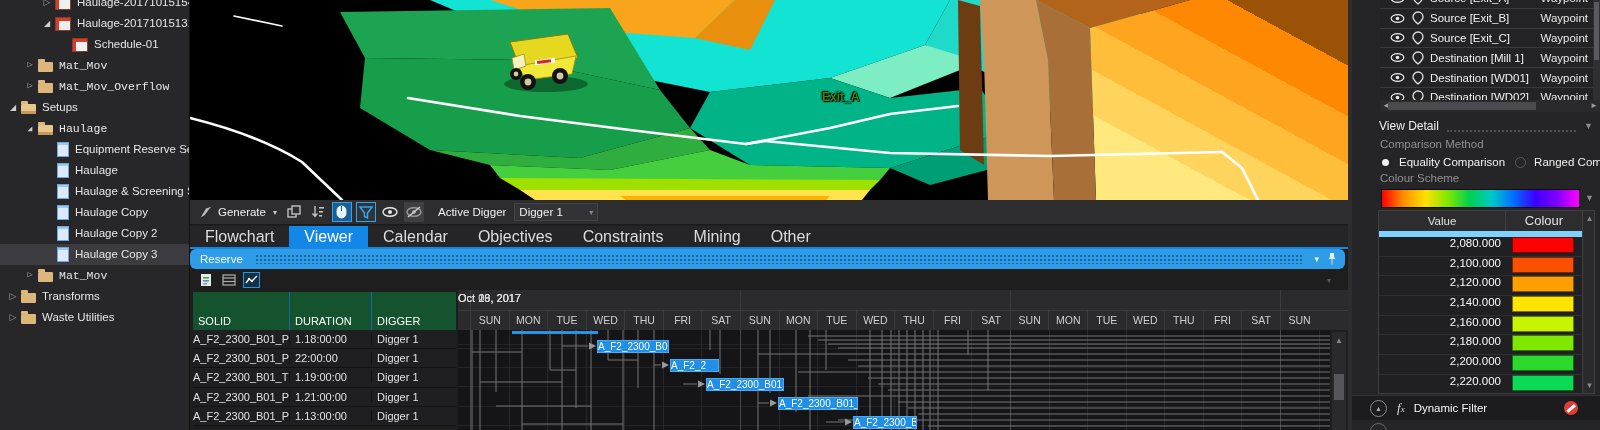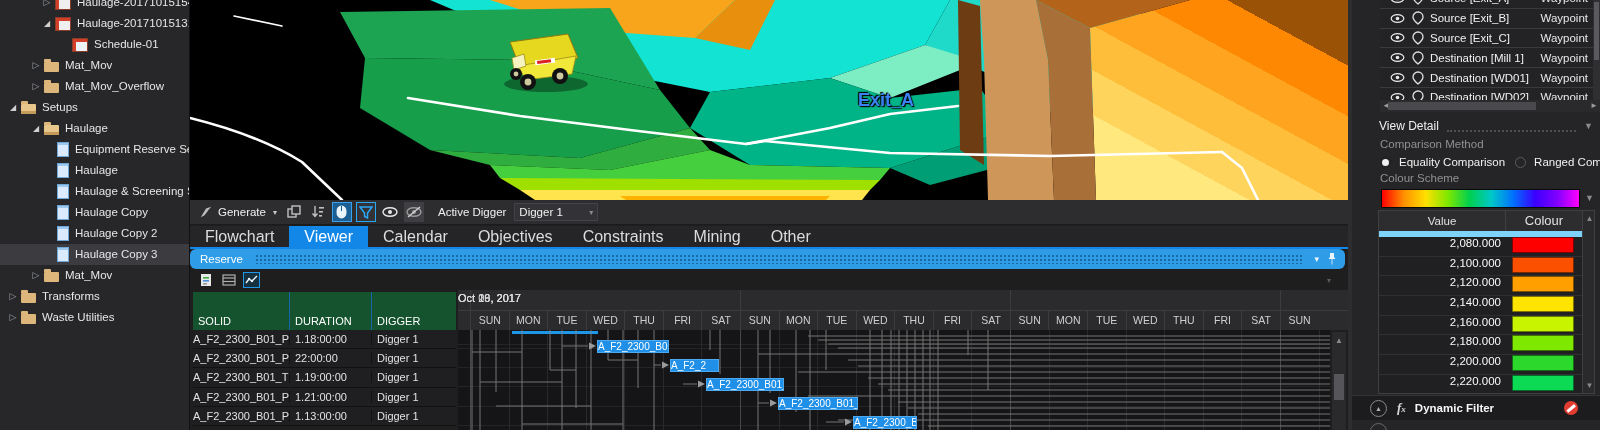--- a/index.html
+++ b/index.html
@@ -9,33 +9,33 @@
   
   .sidebar{position:absolute;left:0;top:0;width:189px;height:430px;background:#27272a;border-right:1px solid #111;overflow:hidden;}
   .tree{position:absolute;left:0;top:-8px;width:100%;}
   .trow{height:21px;line-height:21px;display:flex;align-items:center;white-space:nowrap;cursor:default;}
   .trow.selected{background:#3b3b40;}
   .trow .expander{width:16px;flex:none;text-align:center;color:#9aa0a6;font-size:9px;}
   .exp-collapsed .expander::before{content:"▷";}
   .exp-expanded .expander::before{content:"◢";color:#cfcfcf;font-size:8px;}
   .trow .ticon{width:15px;height:13px;flex:none;margin-right:6px;position:relative;}
   .trow .tlabel{color:#e6e6e6;font-size:11.5px;overflow:hidden;}
-  .lvl0{padding-left:5px;} .lvl1{padding-left:28px;} .lvl2{padding-left:39px;} .lvl3{padding-left:56px;}
+  .lvl0{padding-left:5px;} .lvl1{padding-left:22px;font-family:Liberation Mono, monospace;} .lvl2{padding-left:39px;} .lvl3{padding-left:56px;}
   .t-schedule .ticon,.t-schedule-child .ticon{width:14px;height:12px;background:#efefef;border:1px solid #8a3b2a;
       box-shadow:inset 0 3px 0 #d3402a, inset 3px 0 0 #d3402a;}
   .t-schedule-child .ticon{background:#eef3f8;}
   .t-folder .ticon,.t-folder-open .ticon{width:15px;height:10px;background:#dcb67a;border-radius:1px;margin-top:2px;}
   .t-folder .ticon::before,.t-folder-open .ticon::before{content:"";position:absolute;left:0;top:-3px;width:7px;height:3px;background:#dcb67a;border-radius:1px 1px 0 0;}
   .t-folder-open .ticon{background:#e8c68c;box-shadow:inset 0 -3px 0 #c49a5a;}
   .t-doc .ticon{width:10px;height:13px;background:#dbeafc;border:1px solid #6fa8d8;margin-left:2px;
       box-shadow:inset 0 2px 0 #9ec9ec;}
   
   .main{position:absolute;left:190px;top:0;width:1158px;height:430px;background:#1e1e1e;}
   .viewport{position:absolute;left:0;top:0;width:1158px;height:200px;background:#000;overflow:hidden;}
-  .exitlabel{position:absolute;left:668px;top:90px;color:#3b82f6;font-size:18px;font-weight:bold;
+  .exitlabel{position:absolute;left:632px;top:90px;color:#4d7c0f;font-size:12px;font-weight:bold;
       text-shadow:0 0 2px #000,1px 1px 1px #000,-1px -1px 1px #000;}
   
   .toolbar{position:absolute;left:0;top:200px;width:1158px;height:25px;background:#2d2d30;border-bottom:1px solid #1b1b1c;
       display:flex;align-items:center;gap:4px;padding-left:6px;box-sizing:border-box;}
   .tbtn{display:flex;align-items:center;gap:5px;color:#f0f0f0;padding:0 3px;height:20px;}
   .tcaret{color:#c8c8c8;font-size:8px;margin-left:2px;}
   .ticonbox{width:20px;height:20px;display:flex;align-items:center;justify-content:center;flex:none;}
   .ticonbox.hl{background:#1b5e93;border:1px solid #3aa0f0;box-sizing:border-box;}
   .ticonbox.hl2{background:#333337;border:1px solid #2aa7f5;box-sizing:border-box;}
   .ticonbox.dim{background:#3f3f43;}
@@ -121,21 +121,21 @@
   .gradcar{position:absolute;left:233px;top:193px;color:#8a8a8a;font-size:9px;}
   .legend{position:absolute;left:26px;top:210px;width:217px;height:184px;overflow:hidden;border:1px solid #3f3f42;box-sizing:border-box;background:#202022;}
   .leg-hd{height:20px;display:flex;background:#2d2d30;border-bottom:6px solid #7dd3fc;}
   .leg-hd .h1{width:127px;text-align:center;line-height:20px;color:#e0e0e0;font-size:11.5px;border-right:1px solid #3f3f42;box-sizing:border-box;}
   .leg-hd .h2{width:76px;text-align:center;line-height:20px;color:#e0e0e0;font-size:13px;}
   .legrow{height:18.7px;display:flex;align-items:flex-start;border-bottom:1px solid #303033;}
   .legrow .val{width:122px;text-align:right;color:#fafafa;font-size:11.5px;flex:none;}
   .legrow .swatch{width:60px;height:14px;margin-left:11px;border:1px solid rgba(0,0,0,.5);border-radius:1px;flex:none;}
   .legscroll{position:absolute;left:203px;top:0;width:13px;height:182px;background:#2a2a2c;border-left:1px solid #3f3f42;}
   .legscroll .arr{position:absolute;left:0;width:13px;text-align:center;color:#8a8a8a;font-size:8px;}
-  .dynfilter{position:absolute;left:0;top:395px;width:248px;height:24px;background:#1c1c1e;border-top:1px solid #333;display:flex;align-items:center;font-weight:bold;}
+  .dynfilter{position:absolute;left:0;top:395px;width:248px;height:24px;background:#1c1c1e;border-top:1px solid #333;display:flex;align-items:center;}
   .circlebtn{width:15px;height:15px;border-radius:50%;border:1px solid #8a8a8a;margin-left:18px;flex:none;
       display:flex;align-items:center;justify-content:center;color:#b0b0b0;font-size:7px;}
   .fx{font-family:"Liberation Serif",serif;font-style:italic;color:#d8d8d8;font-size:13px;margin-left:10px;}
   .dynfilter .lbl{color:#f5f5f5;font-size:11.5px;margin-left:9px;}
   .noicon{margin-left:auto;margin-right:22px;width:14px;height:14px;border-radius:50%;background:#e23c32;position:relative;flex:none;}
   .noicon::before{content:"";position:absolute;left:2px;top:6px;width:10px;height:2.5px;background:#fff;transform:rotate(-40deg);}
   .partcircle{position:absolute;left:18px;top:423px;width:15px;height:15px;border-radius:50%;border:1px solid #6a6a6e;}
   svg{display:block;}
 </style>
 </head>

